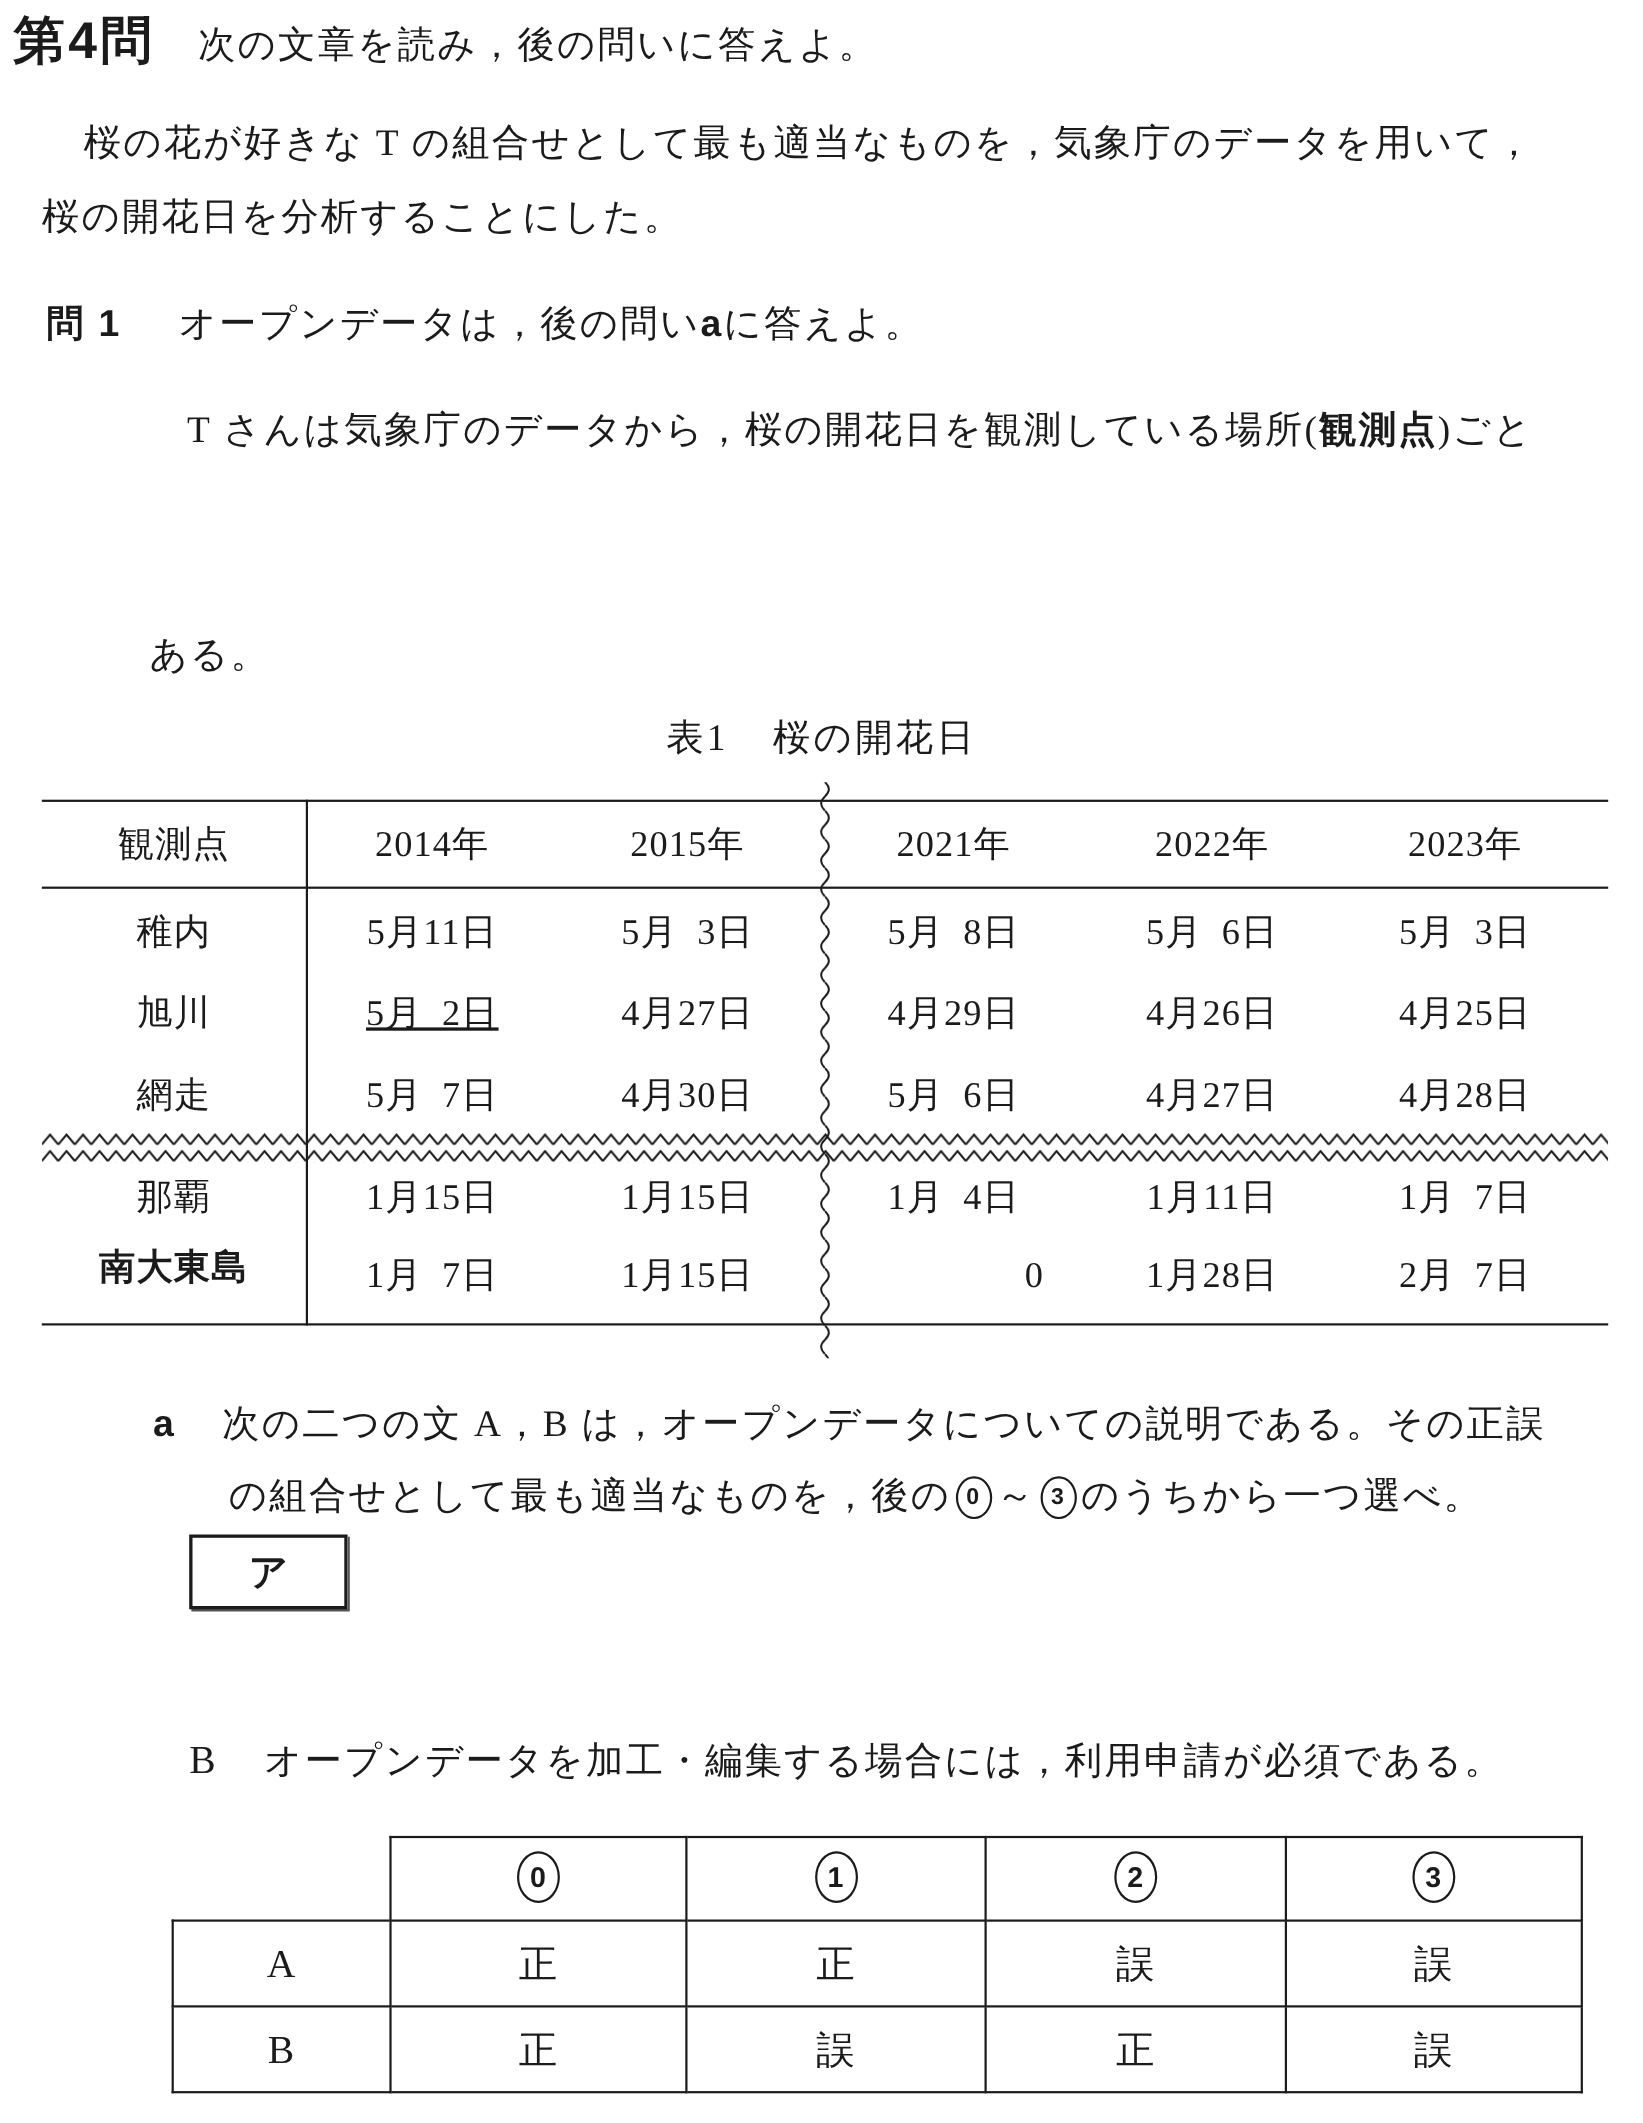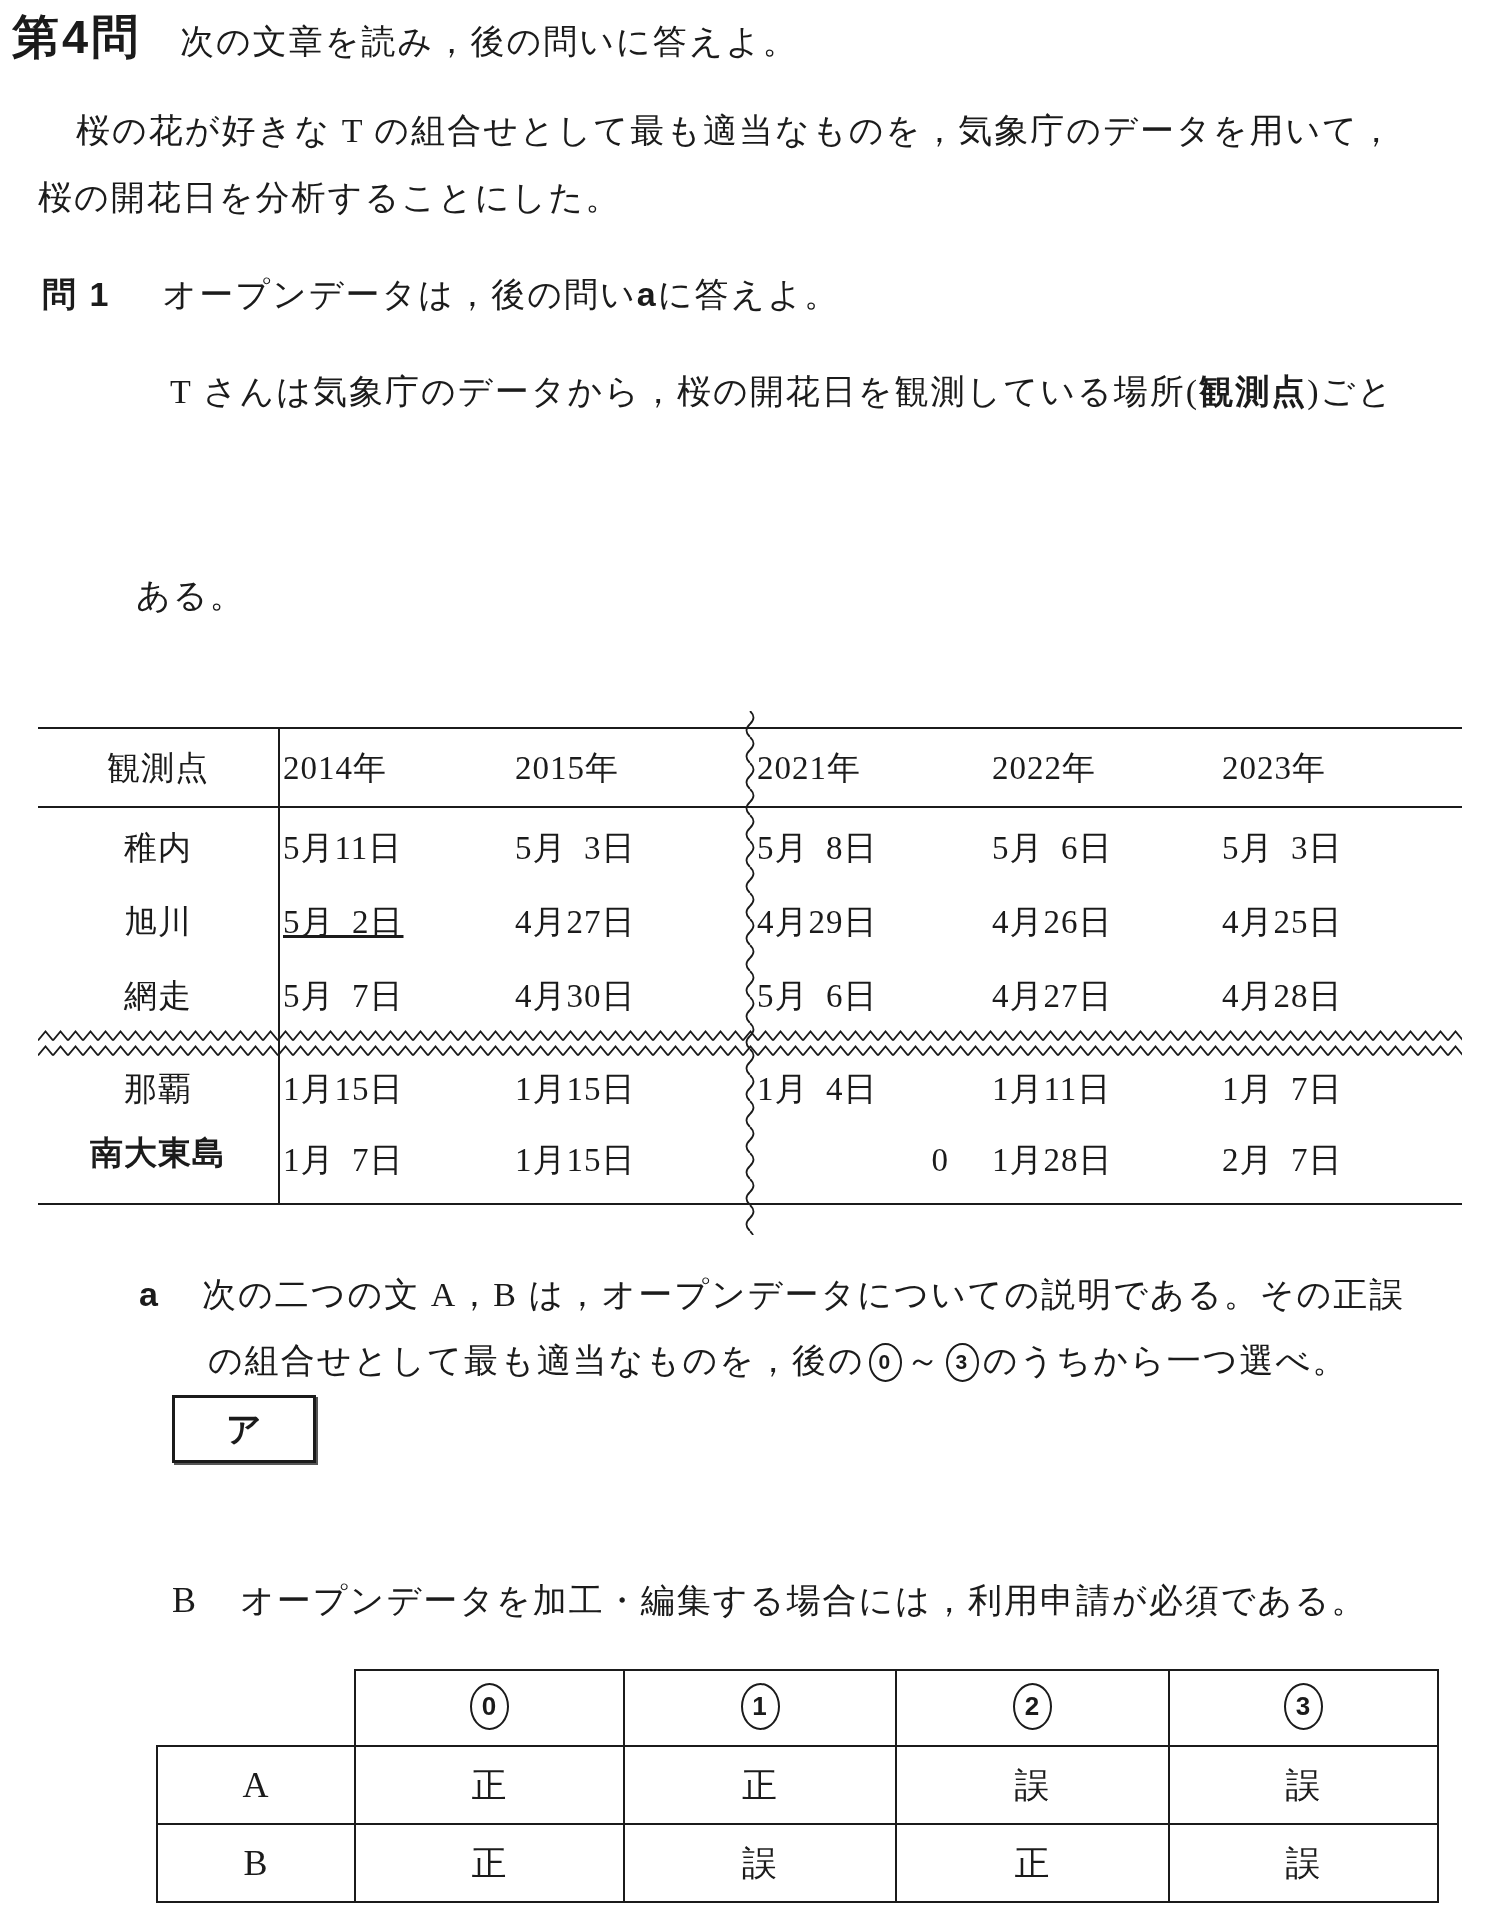--- a/index.html
+++ b/index.html
@@ -8,21 +8,21 @@
   .abs{position:absolute;}
   .serif{font-family:"Liberation Serif","DejaVu Serif",serif;}
   .gothic{font-family:"Liberation Sans","DejaVu Sans",sans-serif;font-weight:700;}
   .line{white-space:nowrap;font-size:34px;line-height:40px;letter-spacing:2px;}
   .big-title{font-size:47px;line-height:50px;letter-spacing:3px;}
   .caption{width:1494px;text-align:center;font-size:34px;letter-spacing:3px;}
   
   .t1{left:38px;top:727px;width:1424px;height:480px;}
   .hline{position:absolute;left:0;width:1424px;height:2px;background:#1b1b1b;}
   .vline{position:absolute;top:0;width:2px;height:478px;background:#1b1b1b;}
-  .t1cell{position:absolute;width:220px;text-align:left;font-size:33px;line-height:36px;
+  .t1cell{position:absolute;width:220px;text-align:center;font-size:33px;line-height:36px;
           letter-spacing:1px;white-space:pre;}
   .t1st{position:absolute;left:0;width:240px;text-align:center;font-size:33px;line-height:36px;letter-spacing:1px;}
   .t1zero{text-align:right;padding-right:28px;box-sizing:border-box;}
   
   .circ{display:inline-flex;align-items:center;justify-content:center;border:2.5px solid #1b1b1b;
         border-radius:50%;vertical-align:middle;position:relative;top:-2px;
         font-family:"Liberation Sans","DejaVu Sans",sans-serif;font-weight:700;}
   .circ.inline{width:29px;height:35px;font-size:21px;margin:0 4px;}
   .circ.big{width:35px;height:43px;font-size:26px;}
   
@@ -49,20 +49,21 @@
 
   <div class="abs line" style="left:42px;top:274px;">
     <span class="gothic">問 1</span><span class="serif" style="margin-left:52px;">オープンデータは，後の問い</span><span class="gothic">a</span><span class="serif">に答えよ。</span>
   </div>
 
   <div class="abs line" style="left:170px;top:371px;">
     <span class="serif">T さんは気象庁のデータから，桜の開花日を観測している場所(</span><span class="gothic">観測点</span><span class="serif">)ごと</span>
   </div>
   <div class="abs serif line" style="left:136px;top:576px;">ある。</div>
 
+  <div class="abs serif caption" style="left:0;top:648px;">表1  桜の開花日</div>
 
   <div class="abs t1">
 
     <div class="hline" style="top:0;"></div>
     <div class="hline" style="top:79px;"></div>
     <div class="hline" style="top:476px;"></div>
     <div class="vline" style="left:240px;"></div>
 
     <svg class="abs" style="left:703px;top:-16px;" width="18" height="524">
       <defs>

